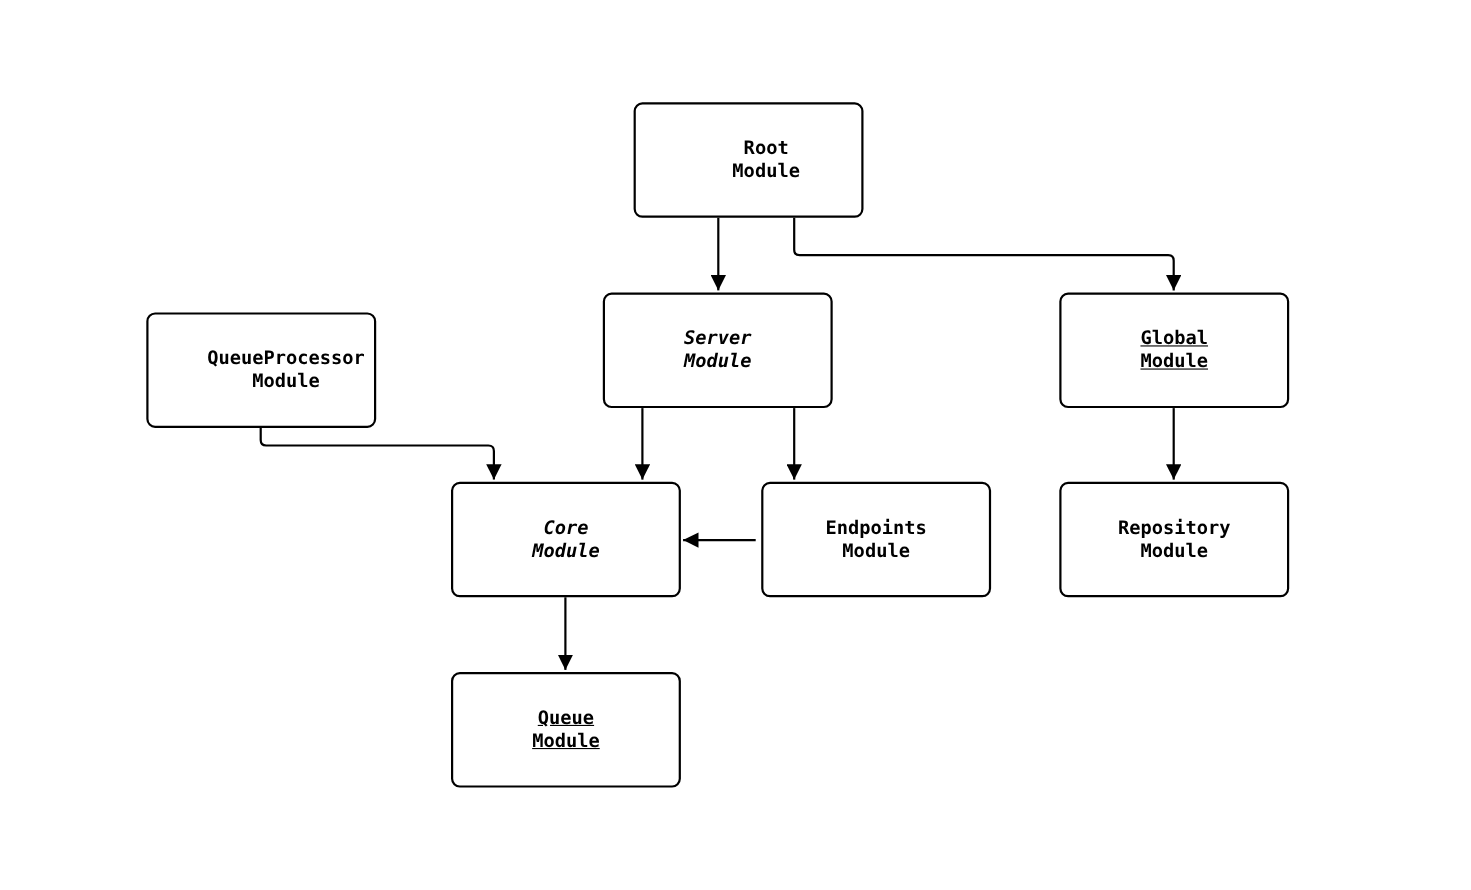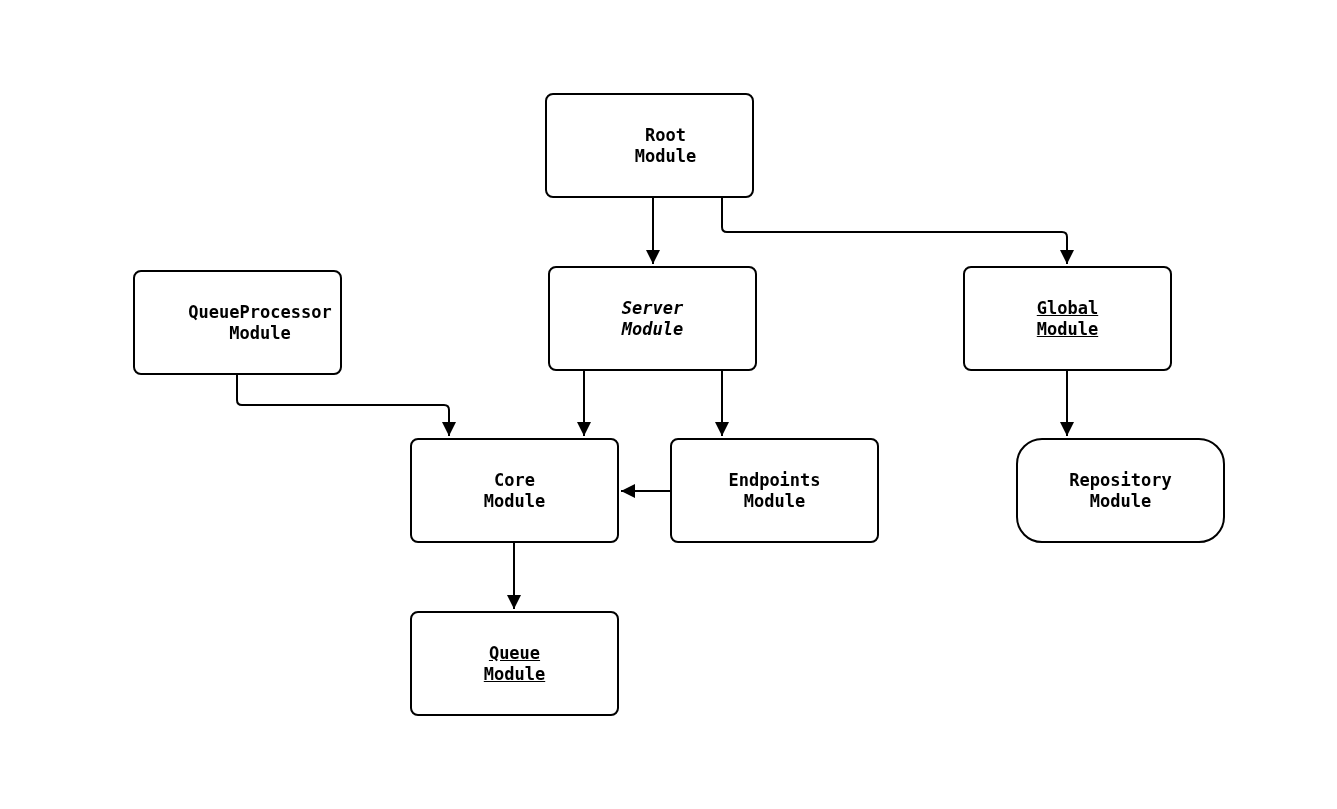--- a/index.html
+++ b/index.html
@@ -68,51 +68,51 @@
 
     <path class="edge" d="M722,371 L722,436" marker-end="url(#arrow)"></path>
 
     <path class="edge" d="M687,491 L621,491" marker-end="url(#arrow)"></path>
 
     <path class="edge" d="M1067,371 L1067,436" marker-end="url(#arrow)"></path>
 
     <path class="edge" d="M514,543 L514,609" marker-end="url(#arrow)"></path>
   </svg>
 
-  <div class="node" style="left:545px; top:93px;padding-left:32px;">
+  <div class="node" style="left:576px; top:93px;padding-left:32px;">
     <span class="node-label">Root
 Module</span>
   </div>
 
-  <div class="node" style="left:133px; top:270px;padding-left:45px;">
+  <div class="node" style="left:133px; top:284px;padding-left:45px;">
     <span class="node-label">QueueProcessor
 Module</span>
   </div>
 
   <div class="node" style="left:548px; top:266px;font-style:italic;">
     <span class="node-label">Server
 Module</span>
   </div>
 
   <div class="node" style="left:963px; top:266px;text-decoration:underline;">
     <span class="node-label">Global
 Module</span>
   </div>
 
-  <div class="node" style="left:410px; top:438px;">
+  <div class="node" style="left:410px; top:438px;font-style:italic;">
     <span class="node-label">Core
 Module</span>
   </div>
 
-  <div class="node" style="left:670px; top:438px;">
+  <div class="node" style="left:692px; top:438px;">
     <span class="node-label">Endpoints
 Module</span>
   </div>
 
-  <div class="node" style="left:1016px; top:438px;border-radius:26px;">
+  <div class="node" style="left:963px; top:438px;">
     <span class="node-label">Repository
 Module</span>
   </div>
 
   <div class="node" style="left:410px; top:611px;text-decoration:underline;">
     <span class="node-label">Queue
 Module</span>
   </div>
 
 </div>

